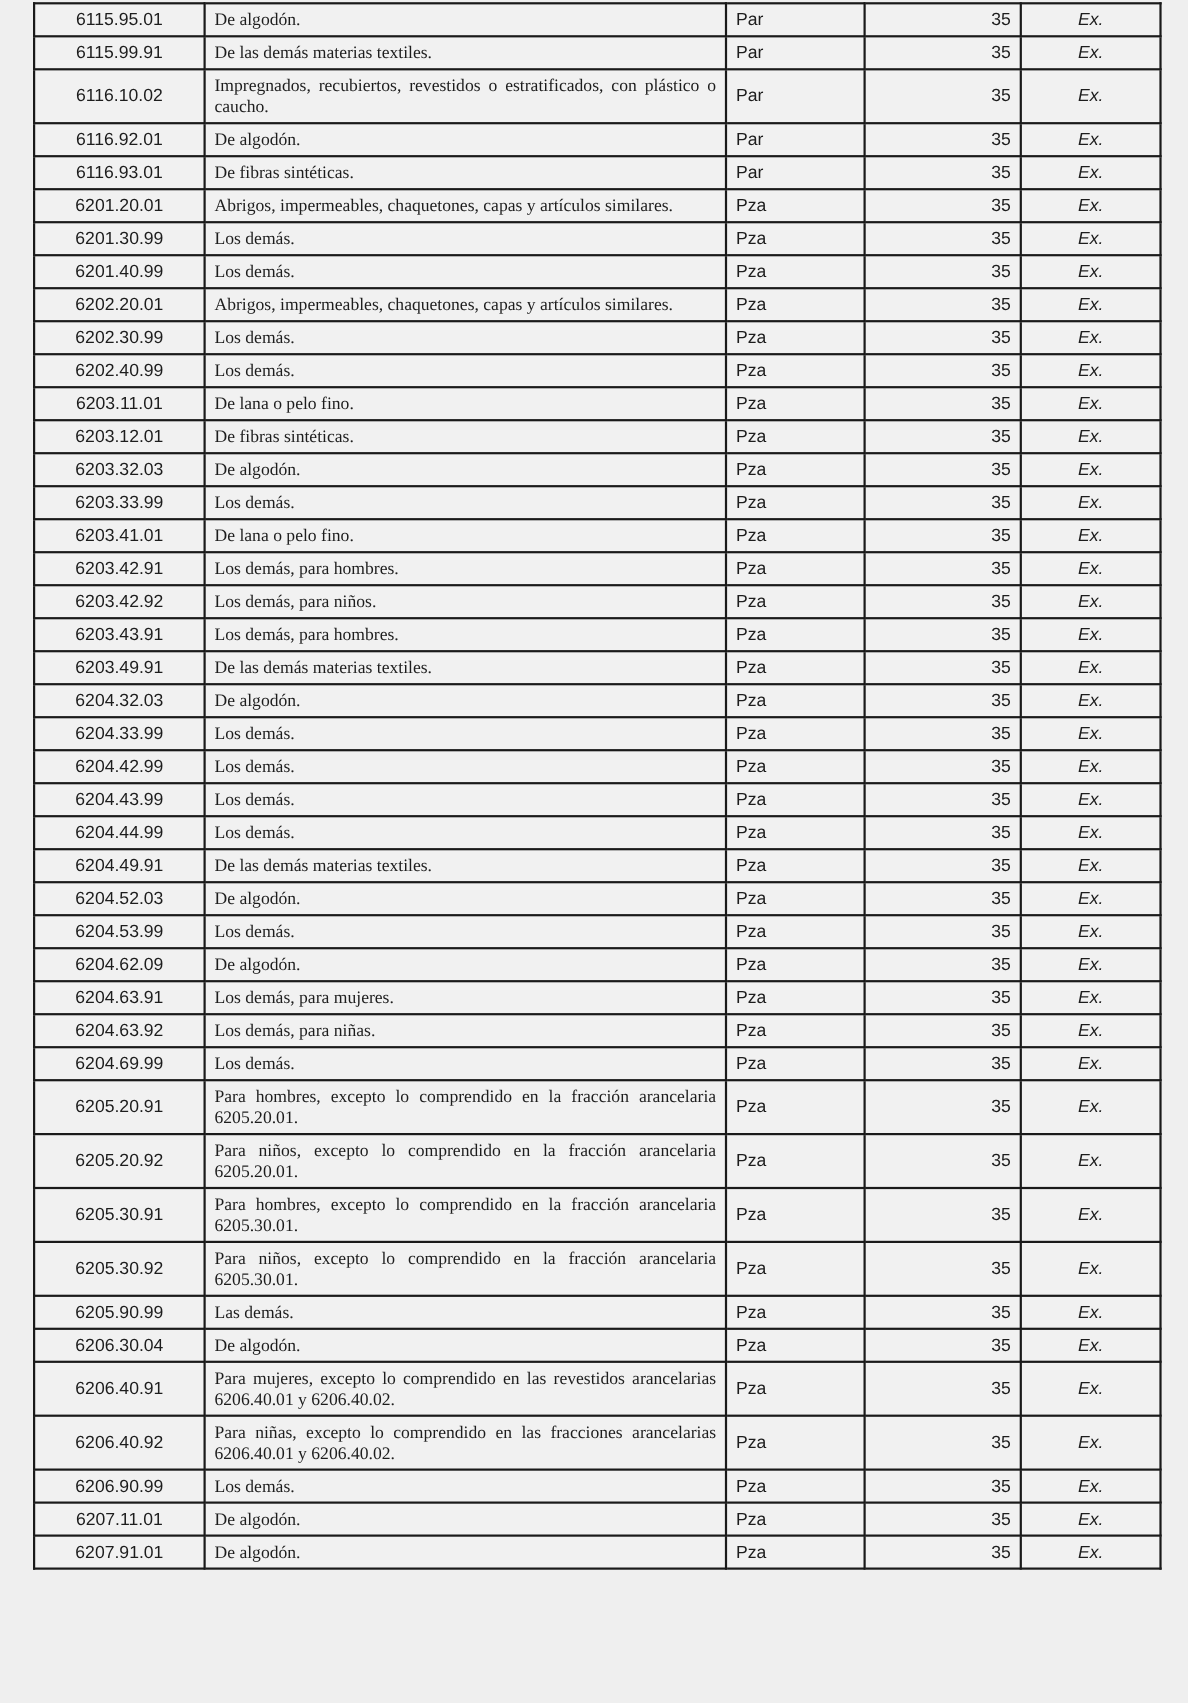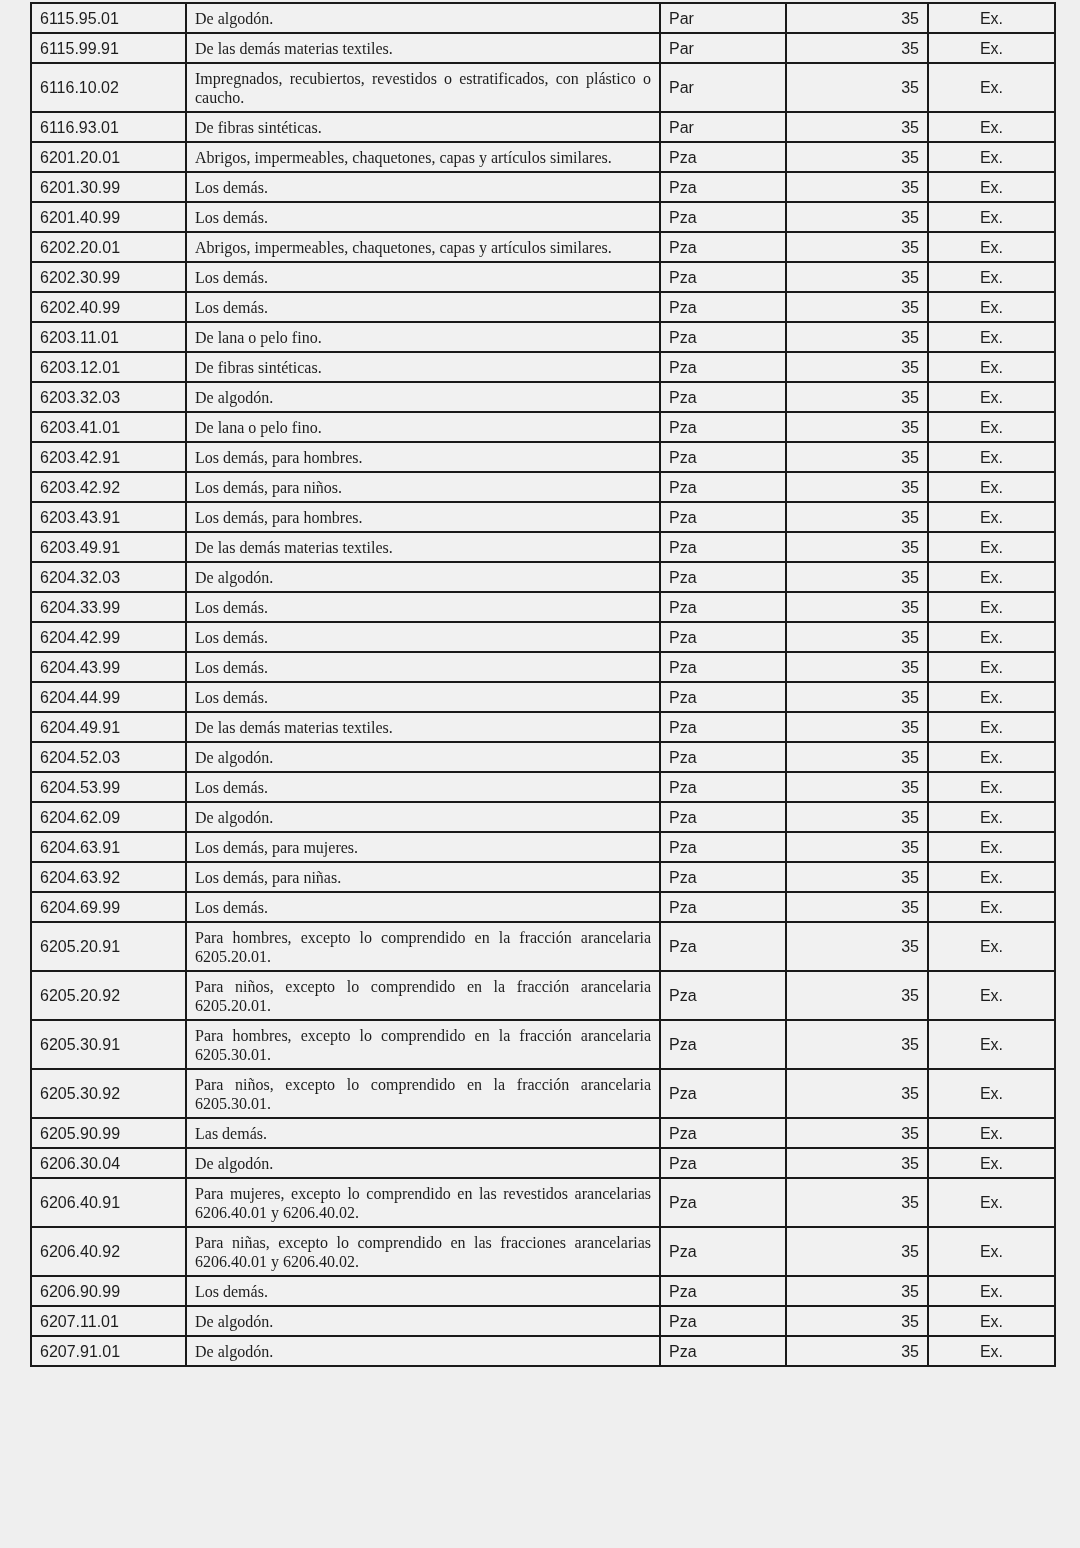--- a/index.html
+++ b/index.html
@@ -27,30 +27,30 @@
   table.tariff td {
     border: 2px solid #1a1a1a;
     background: #f1f1f1;
     color: #1d1d1d;
     font-size: 16px;
     line-height: 19px;
     padding: 4.5px 8px;
     vertical-align: middle;
     overflow: hidden;
   }
-  td.col-code    { }
+  td.col-code    { text-align: center; }
   td.col-description {
     text-align: justify;
     padding-left: 10px;
     padding-right: 10px;
     font-family: Liberation Serif, serif;
   }
   td.col-unit    { }
   td.col-duty    { text-align: right; }
-  td.col-exempt  { text-align: center; }
+  td.col-exempt  { text-align: center; font-style: italic; }
 </style>
 </head>
 <body>
 
 <div class="page">
   <table class="tariff">
     <colgroup>
       <col style="width:155px">
       <col style="width:474px">
       <col style="width:126px">
@@ -73,20 +73,27 @@
           <td class="col-exempt">Ex.</td>
         </tr>
         <tr>
           <td class="col-code">6116.10.02</td>
           <td class="col-description">Impregnados, recubiertos, revestidos o estratificados, con plástico o caucho.</td>
           <td class="col-unit">Par</td>
           <td class="col-duty">35</td>
           <td class="col-exempt">Ex.</td>
         </tr>
         <tr>
+          <td class="col-code">6116.92.01</td>
+          <td class="col-description">De algodón.</td>
+          <td class="col-unit">Par</td>
+          <td class="col-duty">35</td>
+          <td class="col-exempt">Ex.</td>
+        </tr>
+        <tr>
           <td class="col-code">6116.93.01</td>
           <td class="col-description">De fibras sintéticas.</td>
           <td class="col-unit">Par</td>
           <td class="col-duty">35</td>
           <td class="col-exempt">Ex.</td>
         </tr>
         <tr>
           <td class="col-code">6201.20.01</td>
           <td class="col-description">Abrigos, impermeables, chaquetones, capas y artículos similares.</td>
           <td class="col-unit">Pza</td>
@@ -138,20 +145,27 @@
         <tr>
           <td class="col-code">6203.12.01</td>
           <td class="col-description">De fibras sintéticas.</td>
           <td class="col-unit">Pza</td>
           <td class="col-duty">35</td>
           <td class="col-exempt">Ex.</td>
         </tr>
         <tr>
           <td class="col-code">6203.32.03</td>
           <td class="col-description">De algodón.</td>
+          <td class="col-unit">Pza</td>
+          <td class="col-duty">35</td>
+          <td class="col-exempt">Ex.</td>
+        </tr>
+        <tr>
+          <td class="col-code">6203.33.99</td>
+          <td class="col-description">Los demás.</td>
           <td class="col-unit">Pza</td>
           <td class="col-duty">35</td>
           <td class="col-exempt">Ex.</td>
         </tr>
         <tr>
           <td class="col-code">6203.41.01</td>
           <td class="col-description">De lana o pelo fino.</td>
           <td class="col-unit">Pza</td>
           <td class="col-duty">35</td>
           <td class="col-exempt">Ex.</td>

